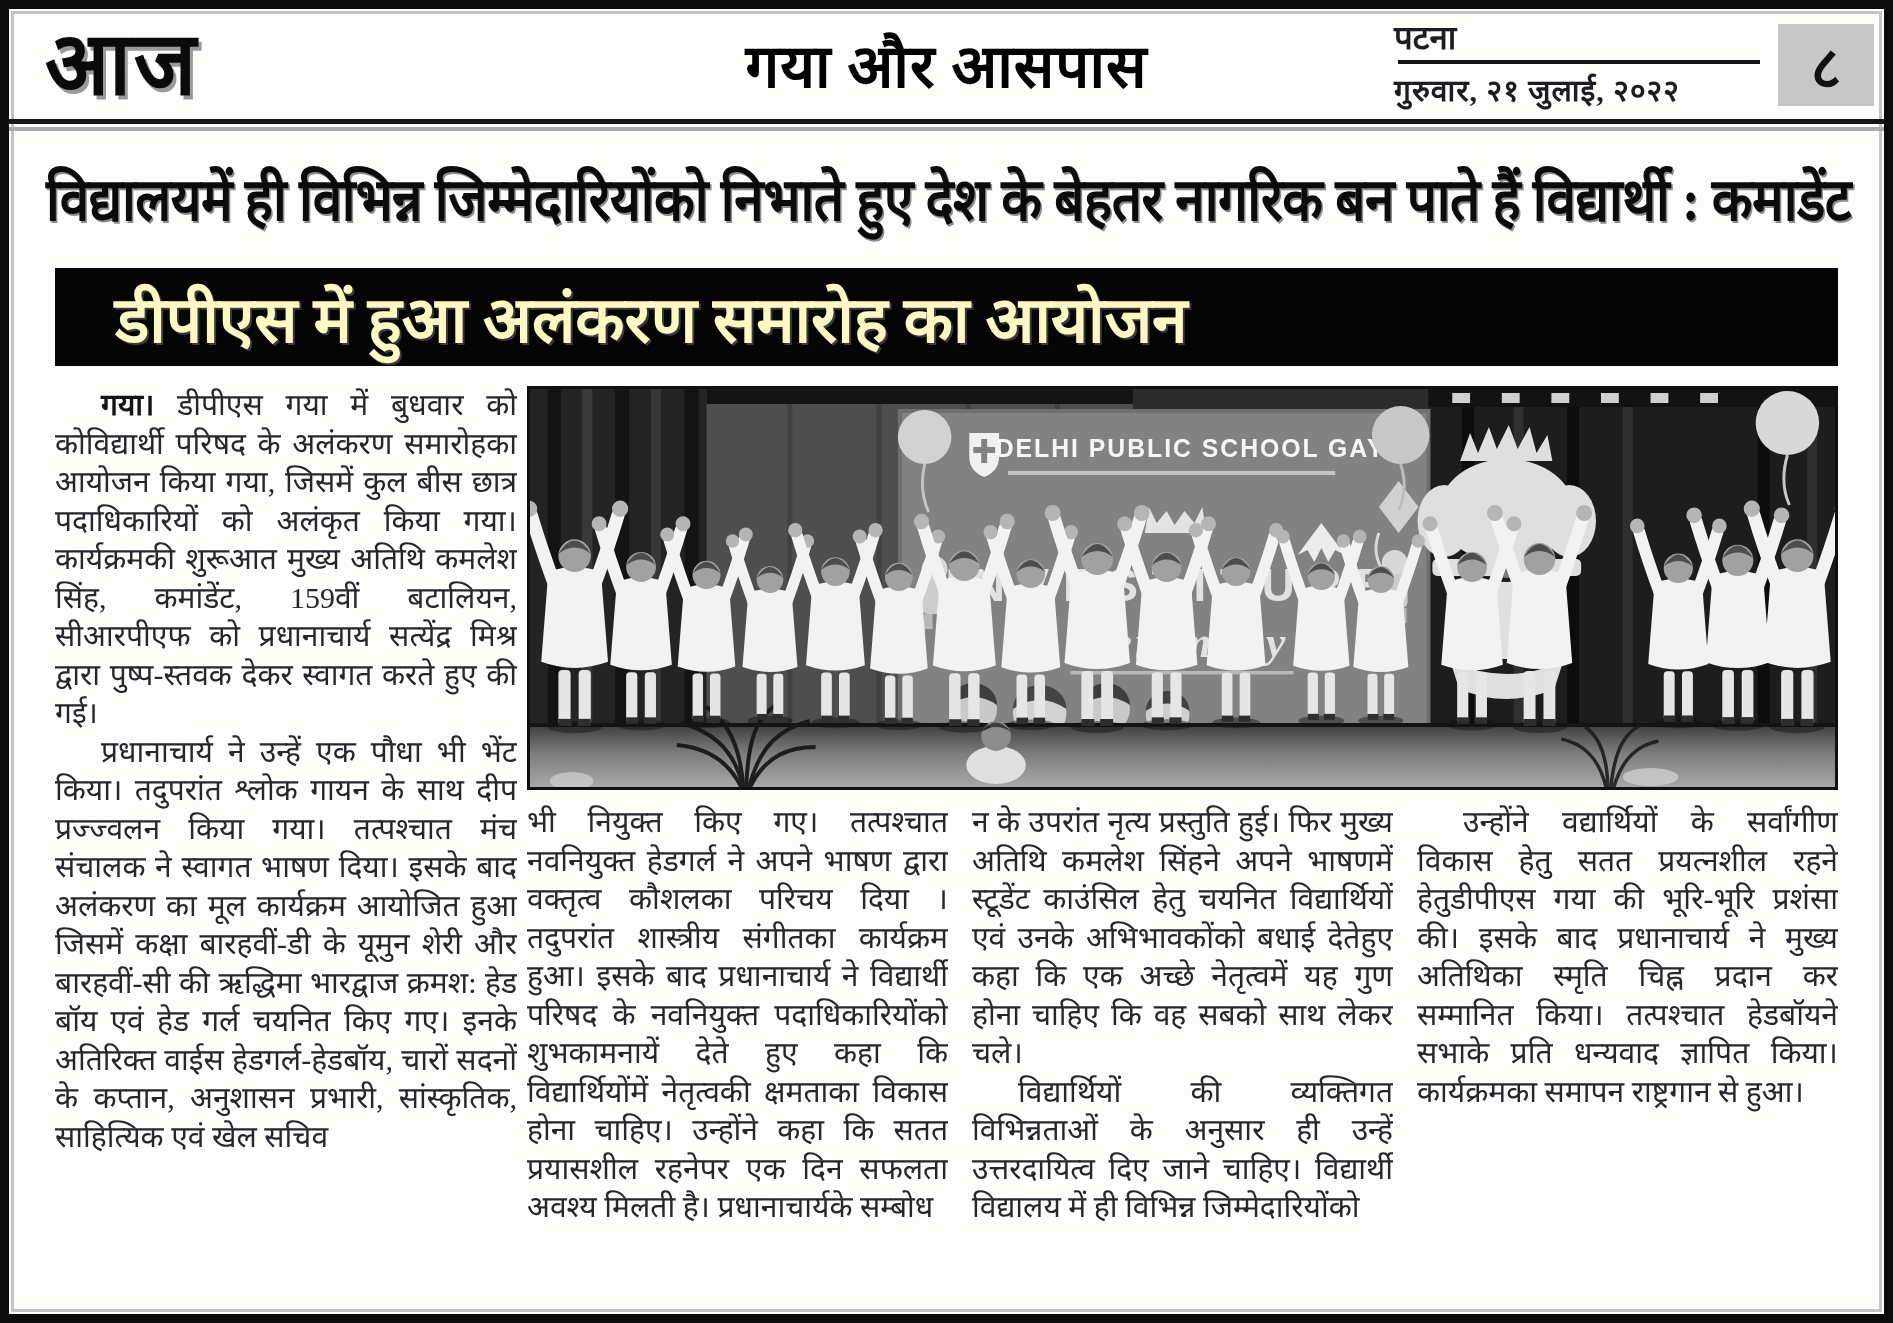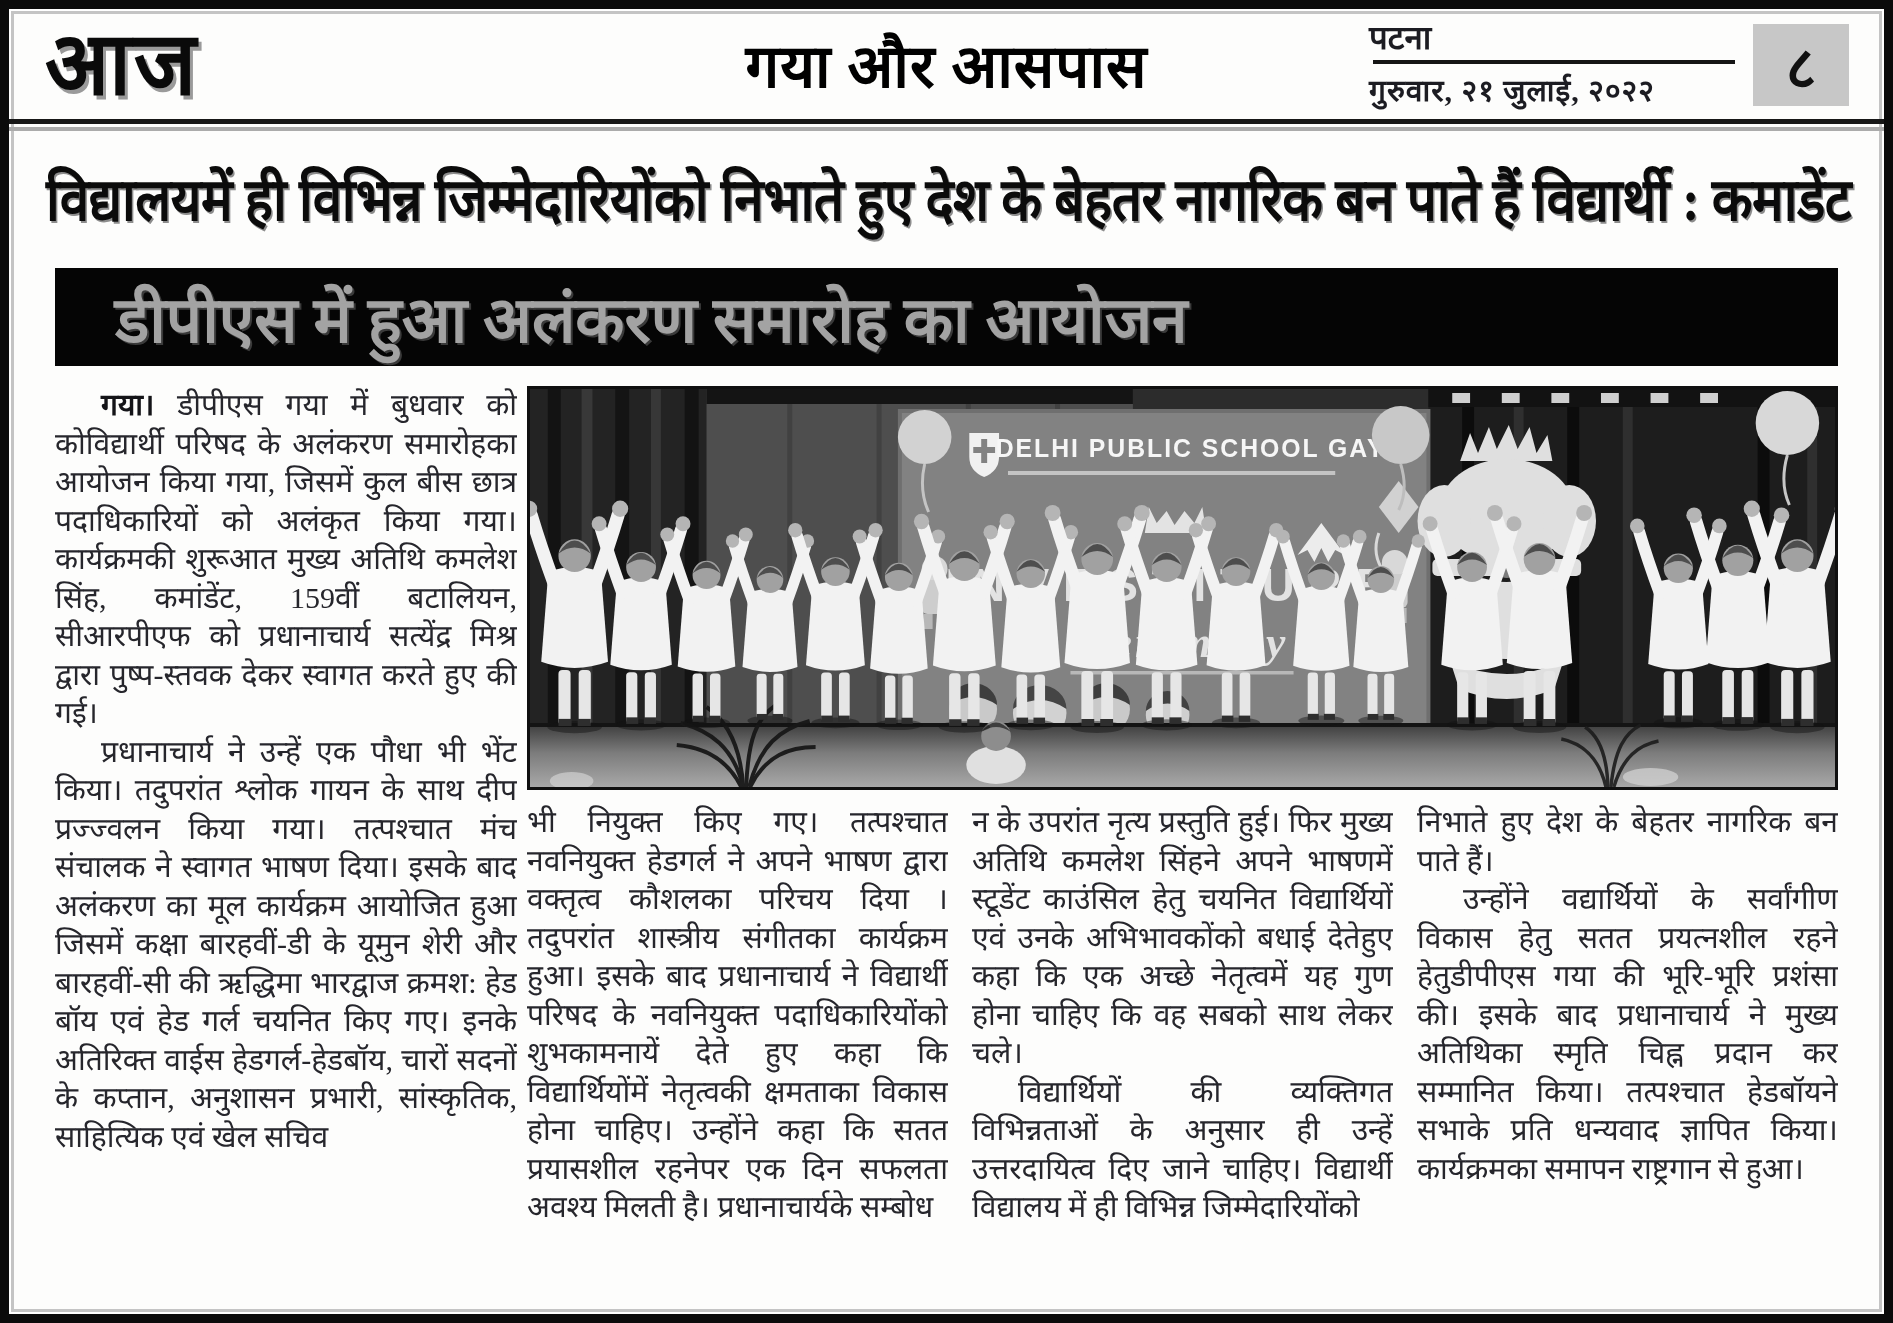--- a/index.html
+++ b/index.html
@@ -11,21 +11,21 @@
     border:9px solid #0b0b0b;
     box-shadow:inset 0 0 0 2px #ffffff, inset 0 0 0 5px #c4c4c4;
     overflow:hidden;
     font-family:"Liberation Serif","DejaVu Serif",serif;
     color:#1c1c22;
   }
   
   .masthead{
     display:flex;align-items:center;
     height:100px;
-    padding:6px 35px 0 36px;
+    padding:6px 10px 0 36px;
     position:relative;
   }
   .logo{
     font-size:84px;font-weight:bold;line-height:1;
     letter-spacing:3px;color:#0a0a0a;
     text-shadow:3px 3px 0 #9a9a9a;
     transform:scaleY(1.05);
   }
   .section-title{
     position:absolute;left:50%;top:14px;
@@ -53,21 +53,21 @@
     margin:30px 28px 0 32px;
     font-size:56px;font-weight:bold;color:#0b0b0b;
     white-space:nowrap;text-align:center;
     letter-spacing:-0.5px;
     text-shadow:1.5px 1.5px 0 #8d8d8d;
     transform:scaleY(1.12);transform-origin:center;
   }
   
   .band{
     margin:34px 46px 0 46px;height:98px;
-    background:#050505;color:#a3a3a3;
+    background:#050505;color:#fef9c3;
     display:flex;align-items:center;
     padding-left:60px;box-sizing:border-box;
     font-size:64px;font-weight:bold;white-space:nowrap;
     text-shadow:2px 2px 0 #3a3a3a;
   }
   
   .content{
     display:flex;gap:10px;
     margin:20px 46px 0 46px;
     height:852px;overflow:hidden;
@@ -304,20 +304,19 @@
 
       <div class="cols-3">
         <div class="col">
           <p>भी नियुक्त किए गए। तत्पश्चात नवनियुक्त हेडगर्ल ने अपने भाषण द्वारा वक्तृत्व कौशलका परिचय दिया । तदुपरांत शास्त्रीय संगीतका कार्यक्रम हुआ। इसके बाद प्रधानाचार्य ने विद्यार्थी परिषद के नवनियुक्त पदाधिकारियोंको शुभकामनायें देते हुए कहा कि विद्यार्थियोंमें नेतृत्वकी क्षमताका विकास होना चाहिए। उन्होंने कहा कि सतत प्रयासशील रहनेपर एक दिन सफलता अवश्य मिलती है। प्रधानाचार्यके सम्बोध</p>
         </div>
         <div class="col">
           <p>न के उपरांत नृत्य प्रस्तुति हुई। फिर मुख्य अतिथि कमलेश सिंहने अपने भाषणमें स्टूडेंट काउंसिल हेतु चयनित विद्यार्थियों एवं उनके अभिभावकोंको बधाई देतेहुए कहा कि एक अच्छे नेतृत्वमें यह गुण होना चाहिए कि वह सबको साथ लेकर चले।</p>
           <p class="indent">विद्यार्थियों की व्यक्तिगत विभिन्नताओं के अनुसार ही उन्हें उत्तरदायित्व दिए जाने चाहिए। विद्यार्थी विद्यालय में ही विभिन्न जिम्मेदारियोंको</p>
         </div>
         <div class="col">
-          <p>निभाते हुए देश के बेहतर नागरिक बन पाते हैं।</p>
           <p class="indent">उन्होंने वद्यार्थियों के सर्वांगीण विकास हेतु सतत प्रयत्नशील रहने हेतुडीपीएस गया की भूरि-भूरि प्रशंसा की। इसके बाद प्रधानाचार्य ने मुख्य अतिथिका स्मृति चिह्न प्रदान कर सम्मानित किया। तत्पश्चात हेडबॉयने सभाके प्रति धन्यवाद ज्ञापित किया। कार्यक्रमका समापन राष्ट्रगान से हुआ।</p>
         </div>
       </div>
 
     </div>
   </div>
 </div>
 
 </body></html>

